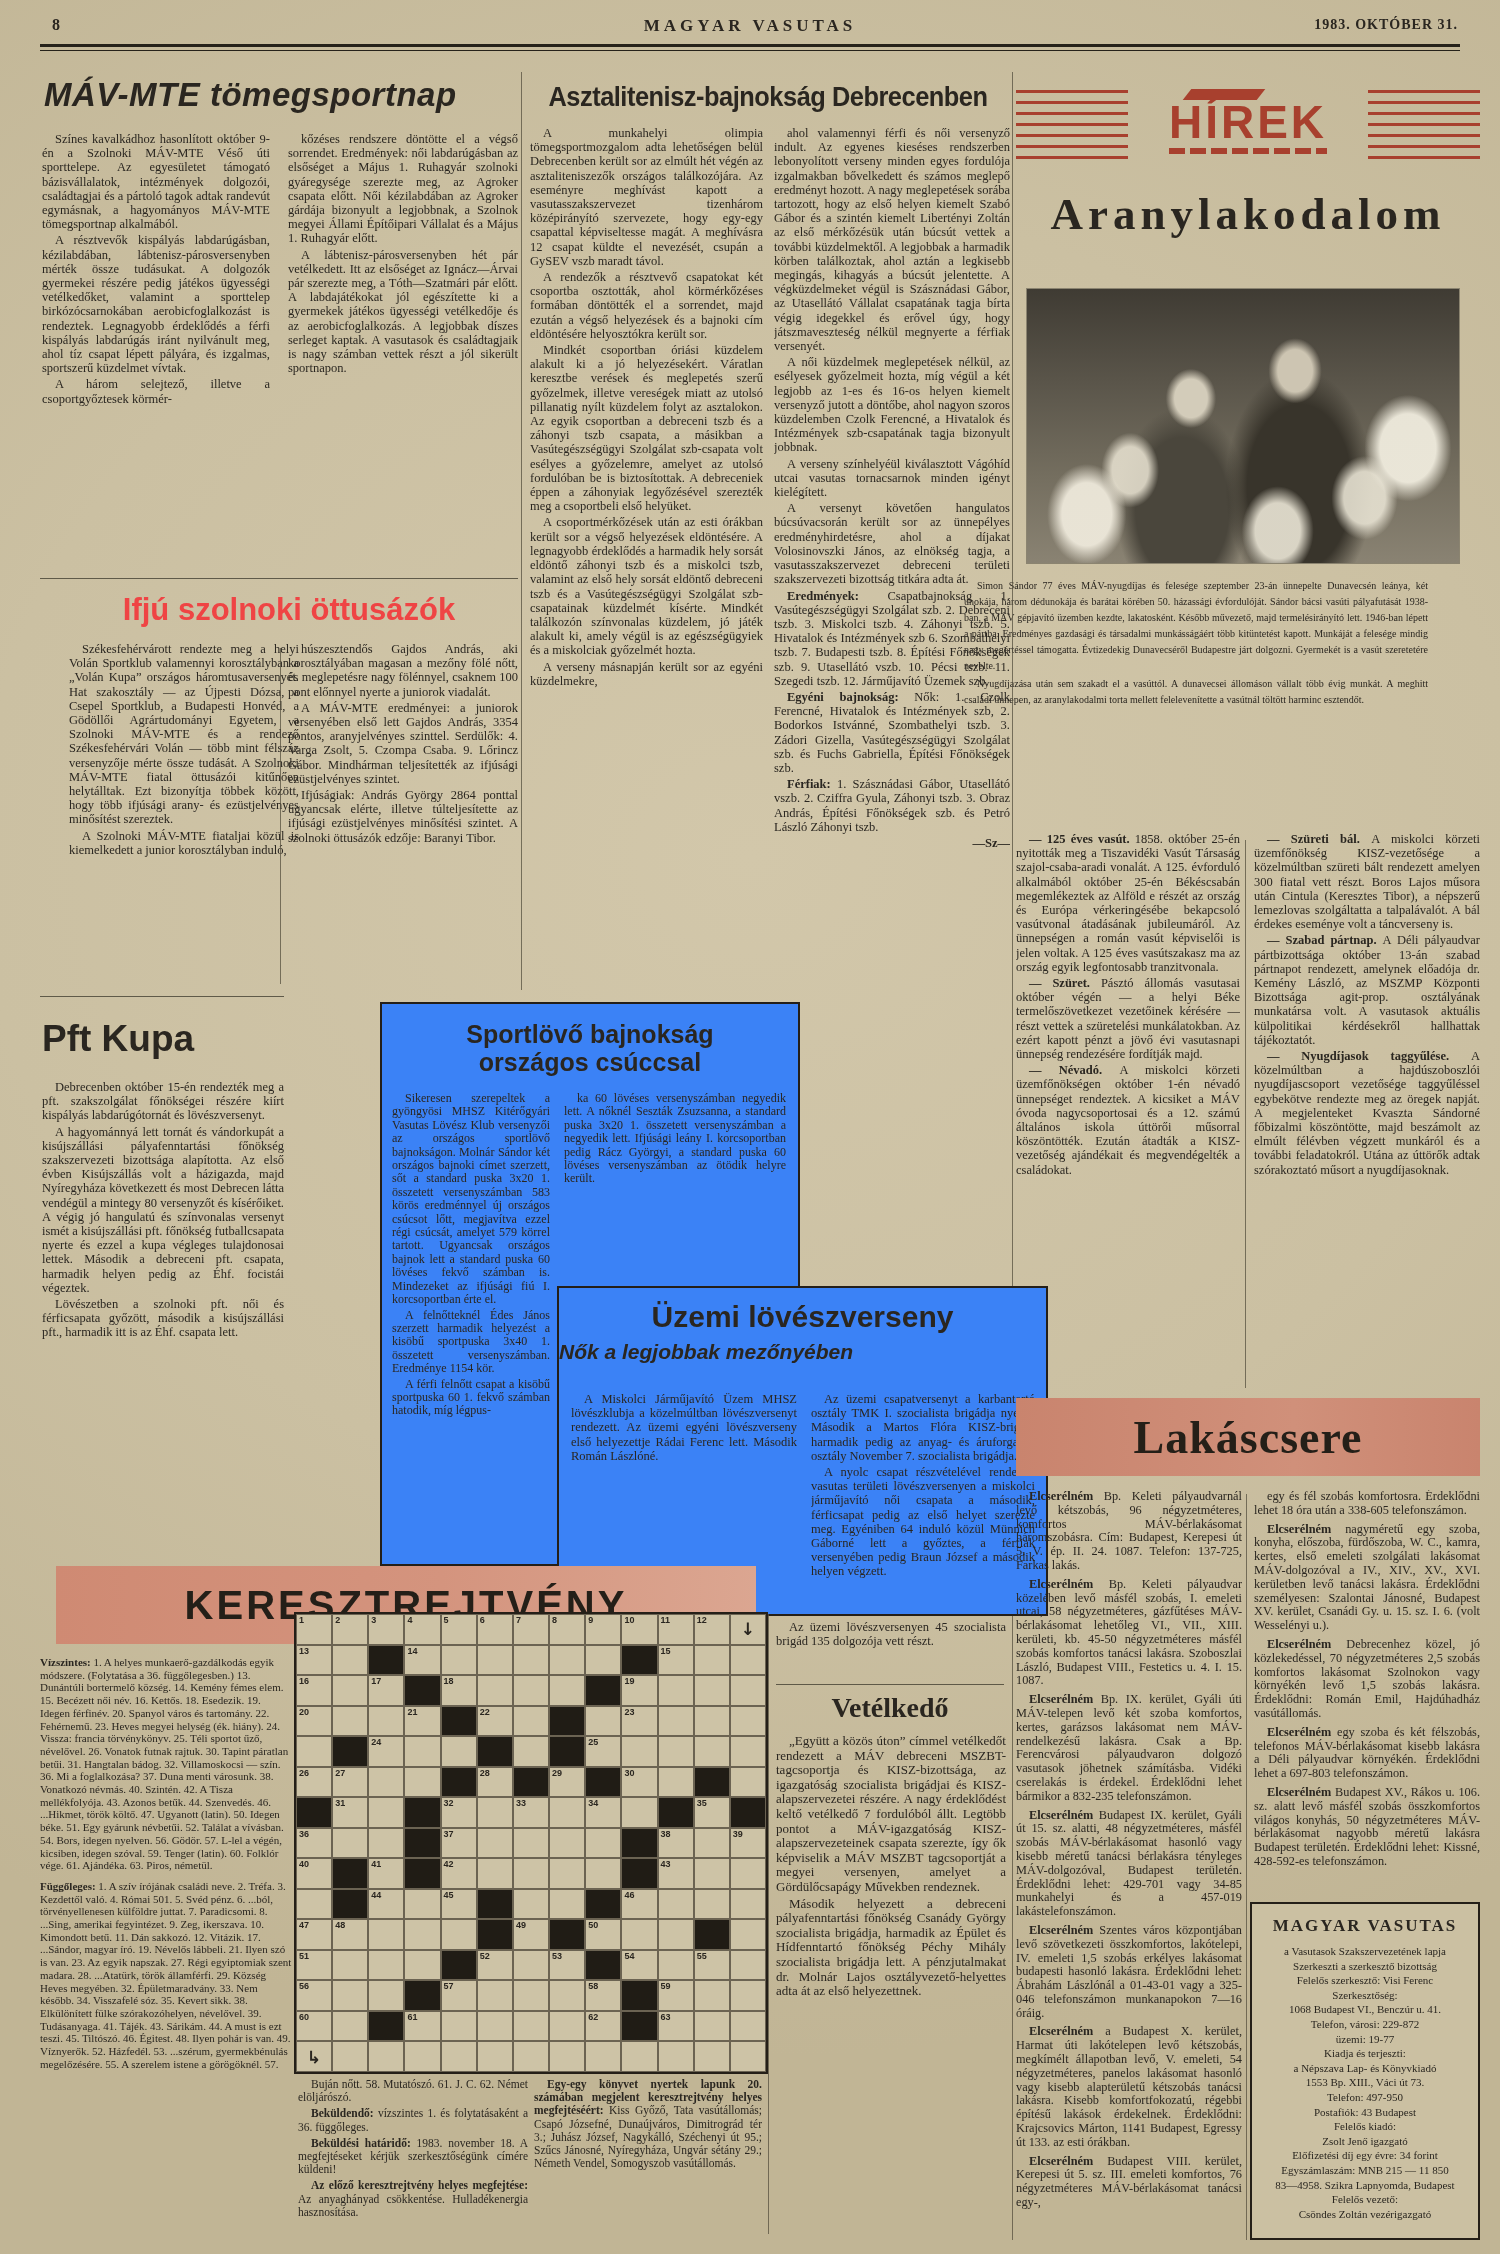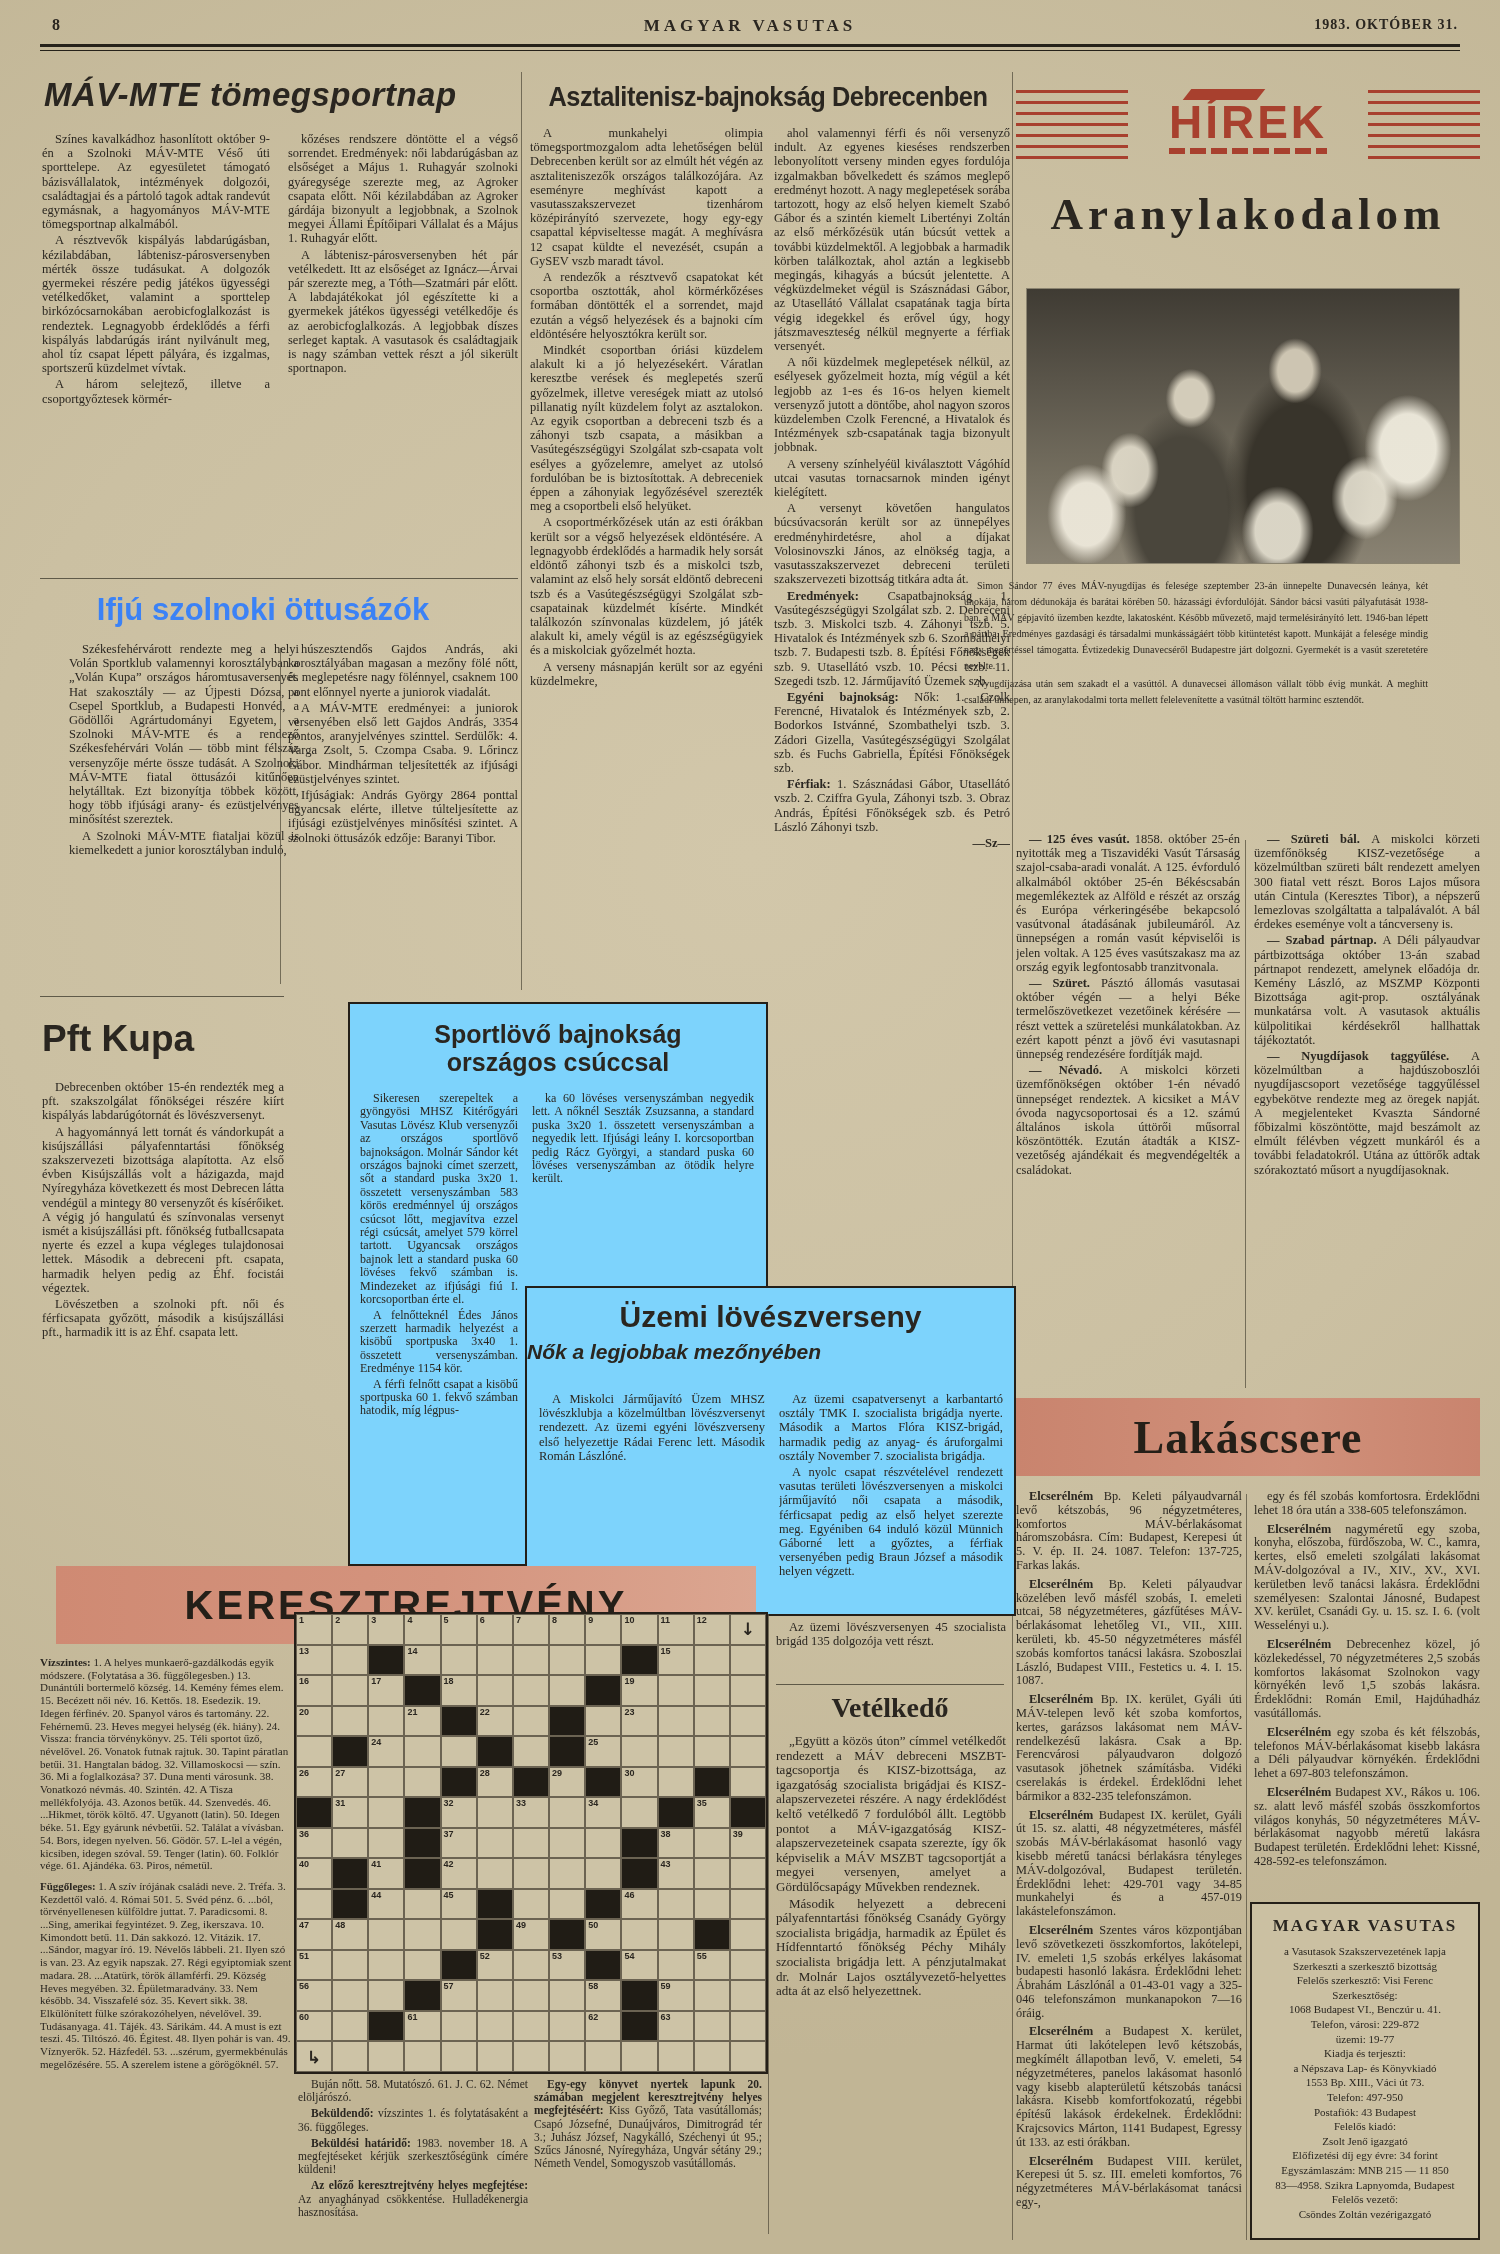--- a/index.html
+++ b/index.html
@@ -17,21 +17,21 @@
   .header-rule{left:40px;top:44px;width:1420px;height:3px;border-top:3px solid #26221a;border-bottom:1px solid #26221a;}
   
   .vrule{width:1px;background:#55503f;opacity:.75;}
   .hrule{height:1px;background:#444032;opacity:.8;}
   .col{overflow:hidden;text-align:justify;font-size:12.5px;line-height:14.2px;}
   .col p{margin:0 0 2px 0;text-indent:13px;}
   .col p b{font-weight:bold;}
   
   .mavmte-title{left:44px;top:76px;width:474px;font:bold italic 33px "Liberation Sans",sans-serif;letter-spacing:.5px;}
   .asztali-title{left:524px;top:82px;width:488px;text-align:center;font:bold 27px "Liberation Sans",sans-serif;letter-spacing:-.5px;transform:scaleX(.94);}
-  .ottus-title{left:24px;top:592px;width:478px;text-align:center;font:bold 31px "Liberation Sans",sans-serif;color:#3b82f6;}
+  .ottus-title{left:50px;top:592px;width:478px;text-align:center;font:bold 31px "Liberation Sans",sans-serif;color:#ef4444;}
   .pft-title{left:42px;top:1018px;width:244px;font:900 37px "Liberation Sans",sans-serif;}
   
   .hirek-row{left:1016px;top:72px;width:464px;height:108px;display:flex;align-items:center;justify-content:space-between;}
   .hl-lines{width:112px;height:72px;background:repeating-linear-gradient(to bottom,#a8402e 0 3px,transparent 3px 11px);}
   .hirek-center{position:relative;text-align:center;}
   .hirek-logo{font:900 46px "Liberation Sans","DejaVu Sans",sans-serif;color:#a8402e;letter-spacing:3px;line-height:46px;}
   .hirek-roof{position:absolute;top:-10px;left:18px;width:74px;height:11px;background:#a8402e;transform:skewX(-38deg);}
   .hirek-bar{height:6px;margin-top:3px;background:#a8402e;
     -webkit-mask:repeating-linear-gradient(90deg,#000 0 16px,transparent 16px 21px);
             mask:repeating-linear-gradient(90deg,#000 0 16px,transparent 16px 21px);}
@@ -44,21 +44,21 @@
       radial-gradient(46px 58px at 78% 76%, rgba(231,226,210,.9) 0 45%, transparent 72%),
       radial-gradient(50px 62px at 58% 88%, rgba(235,230,214,.9) 0 45%, transparent 72%),
       radial-gradient(34px 40px at 38% 40%, #d3ccba 0 48%, transparent 74%),
       radial-gradient(36px 44px at 62% 30%, #cdc5b2 0 48%, transparent 74%),
       radial-gradient(95px 150px at 63% 72%, #38342b 0 55%, transparent 78%),
       radial-gradient(85px 130px at 36% 80%, #4a463c 0 55%, transparent 78%),
       linear-gradient(180deg,#3f3b33 0%,#5a554a 34%,#746e5f 68%,#8a8373 100%);
     box-shadow:0 0 0 1px #8b8470 inset;}
   .caption{left:964px;top:578px;width:464px;height:244px;font-size:10px;line-height:16px;}
   
-  .nbox{border:2.5px solid #241f18;background:#7dd3fc;}
+  .nbox{border:2.5px solid #241f18;background:#3b82f6;margin-left:32px;}
   .sl-box{left:348px;top:1002px;width:416px;height:560px;}
   .sl-title{margin-top:16px;text-align:center;font:bold 25px/28px "Liberation Sans",sans-serif;}
   .uz-box{left:525px;top:1286px;width:487px;height:326px;}
   .uz-title{margin-top:12px;text-align:center;font:bold 30px "Liberation Sans",sans-serif;}
   .uz-sub{margin-top:6px;text-align:left;font:bold italic 21px "Liberation Sans",sans-serif;}
   .vet-title{left:776px;top:1692px;width:228px;text-align:center;font:bold 28px "Liberation Serif",serif;}
   
   .kr-banner{left:56px;top:1566px;width:700px;height:78px;background:linear-gradient(90deg,#cf8a73 0%,#d4947e 55%,#dba691 100%);display:flex;align-items:center;justify-content:center;}
   .kr-banner span{font:900 40px "Liberation Sans",sans-serif;letter-spacing:3px;color:#241f18;}
   .clues{left:40px;top:1656px;width:252px;height:598px;font-size:11px;line-height:12.7px;}

